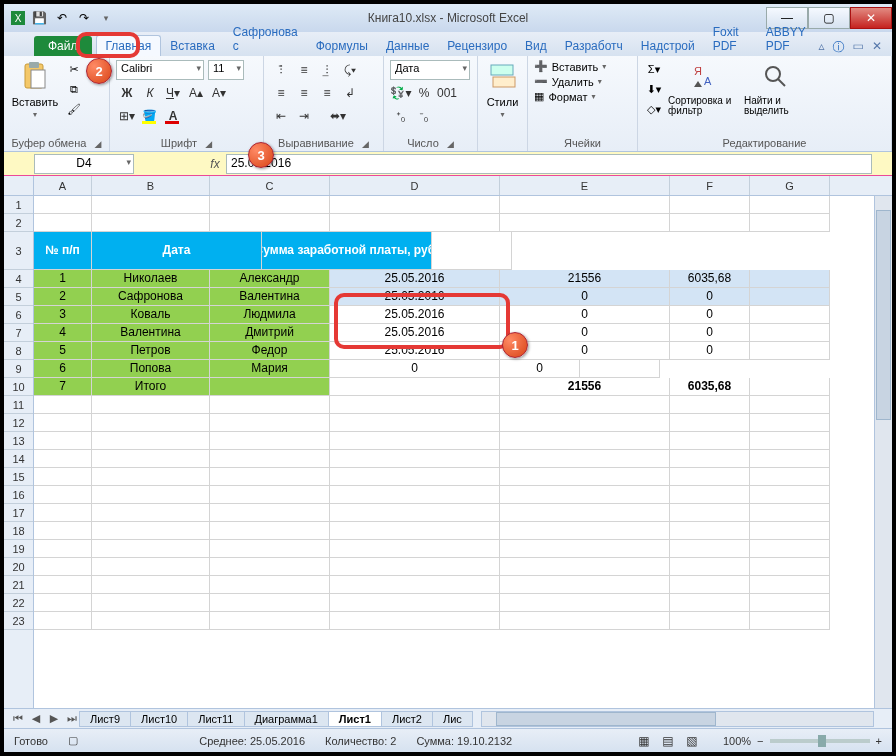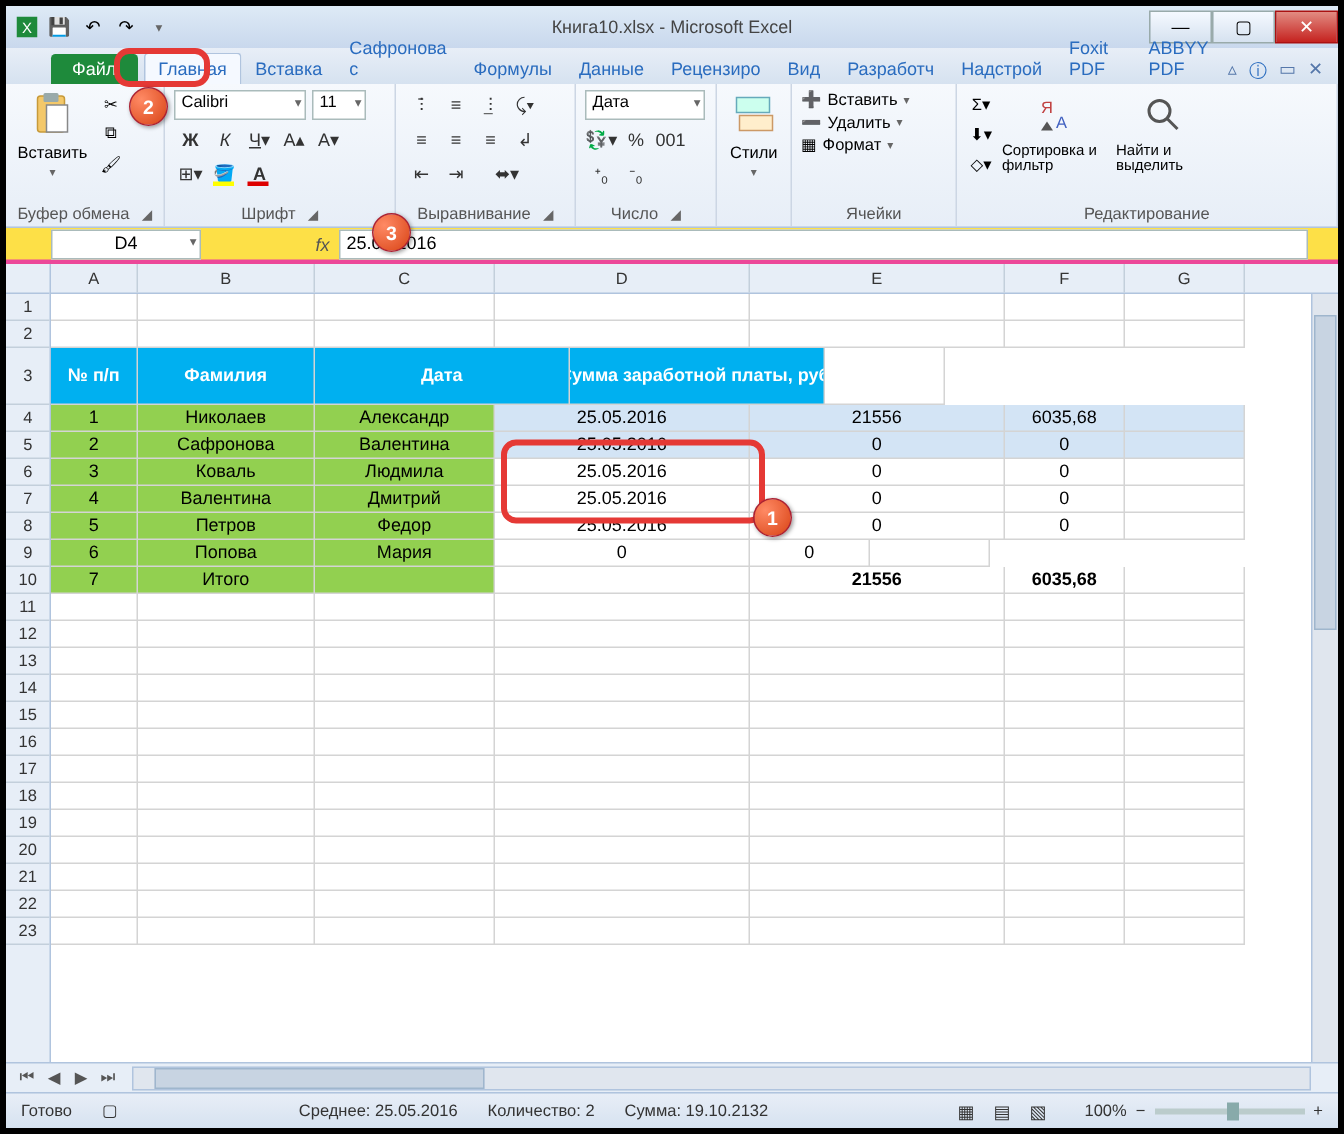--- a/index.html
+++ b/index.html
@@ -33,21 +33,21 @@
 .smallcol { display: flex; flex-direction: column; gap: 2px; }
 .smallico { width: 20px; height: 18px; display: flex; align-items: center; justify-content: center; }
 .fontrow { display: flex; gap: 4px; align-items: center; }
 .combo { height: 20px; border: 1px solid #abb; background: #fff; font-size: 11px; padding: 1px 14px 1px 4px; position: relative; }
 .combo::after { content: "▾"; position: absolute; right: 2px; top: 2px; font-size: 9px; color: #666; }
 .btnbar { display: flex; gap: 1px; }
 .ribbtn { width: 22px; height: 20px; border: 1px solid transparent; display: flex; align-items: center; justify-content: center; font-size: 12px; color: #333; }
 .launcher { font-size: 9px; color: #666; display:inline-block; width: 12px; text-align:right; }
 
 
-.fbar { height: 24px; background: #fde047; border-bottom: 3px solid #ec4899; display: flex; align-items: center; font-size: 12px; }
+.fbar { height: 24px; background: #fef9c3; border-bottom: 1px solid #ec4899; display: flex; align-items: center; font-size: 12px; }
 .namebox { width: 100px; height: 20px; margin-left: 30px; border: 1px solid #abb; background: #fff; padding: 1px 4px; text-align: center; position: relative; }
 .namebox::after { content: "▾"; position: absolute; right: 2px; top: 2px; font-size: 9px; color: #666; }
 .fx { width: 22px; text-align: center; font-style: italic; color: #555; }
 .formula { flex: 1; border: 1px solid #abb; background: #fff; height: 20px; padding: 1px 4px; margin-right: 20px; }
 
 
 .gridwrap { flex: 1; display: flex; background: #fff; overflow: hidden; position: relative; }
 .rowhdrs { width: 30px; background: #e7eef7; border-right: 1px solid #b0c4de; }
 .colhdrs { display: flex; height: 20px; background: #e7eef7; border-bottom: 1px solid #b0c4de; }
 .colhdr { border-right: 1px solid #c3cfdb; text-align: center; font-size: 11px; color: #333; line-height: 20px; }
@@ -354,21 +354,20 @@
               <div class="cell " style="width: 58px;"></div>
               <div class="cell " style="width: 118px;"></div>
               <div class="cell " style="width: 120px;"></div>
               <div class="cell " style="width: 170px;"></div>
               <div class="cell " style="width: 170px;"></div>
               <div class="cell " style="width: 80px;"></div>
               <div class="cell " style="width: 80px;"></div>
             </div>
             <div class="row tall">
               <div class="cell hdr" style="width: 58px;">№ п/п</div>
-              <div class="cell hdr" style="width: 118px;">Фамилия</div>
               <div class="cell hdr" style="width: 170px;">Дата</div>
               <div class="cell hdr" style="width: 170px;">Сумма заработной платы, руб.</div>
               <div class="cell " style="width: 80px;"></div>
             </div>
             <div class="row sel">
               <div class="cell green" style="width: 58px;">1</div>
               <div class="cell green" style="width: 118px;">Николаев</div>
               <div class="cell green" style="width: 120px;">Александр</div>
               <div class="cell " style="width: 170px;">25.05.2016</div>
               <div class="cell " style="width: 170px;">21556</div>
@@ -551,20 +550,29 @@
           </div>
     </div>
   </div>
 
   <div class="sheetbar">
     <div class="navbtns" id="sheetnav">
           <div class="navbtn">⏮</div>
           <div class="navbtn">◀</div>
           <div class="navbtn">▶</div>
           <div class="navbtn">⏭</div>
+        </div>
+    <div id="sheettabs" style="display:flex">
+          <div class="sheettab">Лист9</div>
+          <div class="sheettab">Лист10</div>
+          <div class="sheettab">Лист11</div>
+          <div class="sheettab">Диаграмма1</div>
+          <div class="sheettab active">Лист1</div>
+          <div class="sheettab">Лист2</div>
+          <div class="sheettab">Лис</div>
         </div>
     <div class="hscroll">
           <div class="thumb"></div>
         </div>
   </div>
 
   <div class="status">
     <span>Готово</span>
     <span>▢</span>
     <span style="margin-left:auto"><span>Среднее:</span> <span>25.05.2016</span></span>

